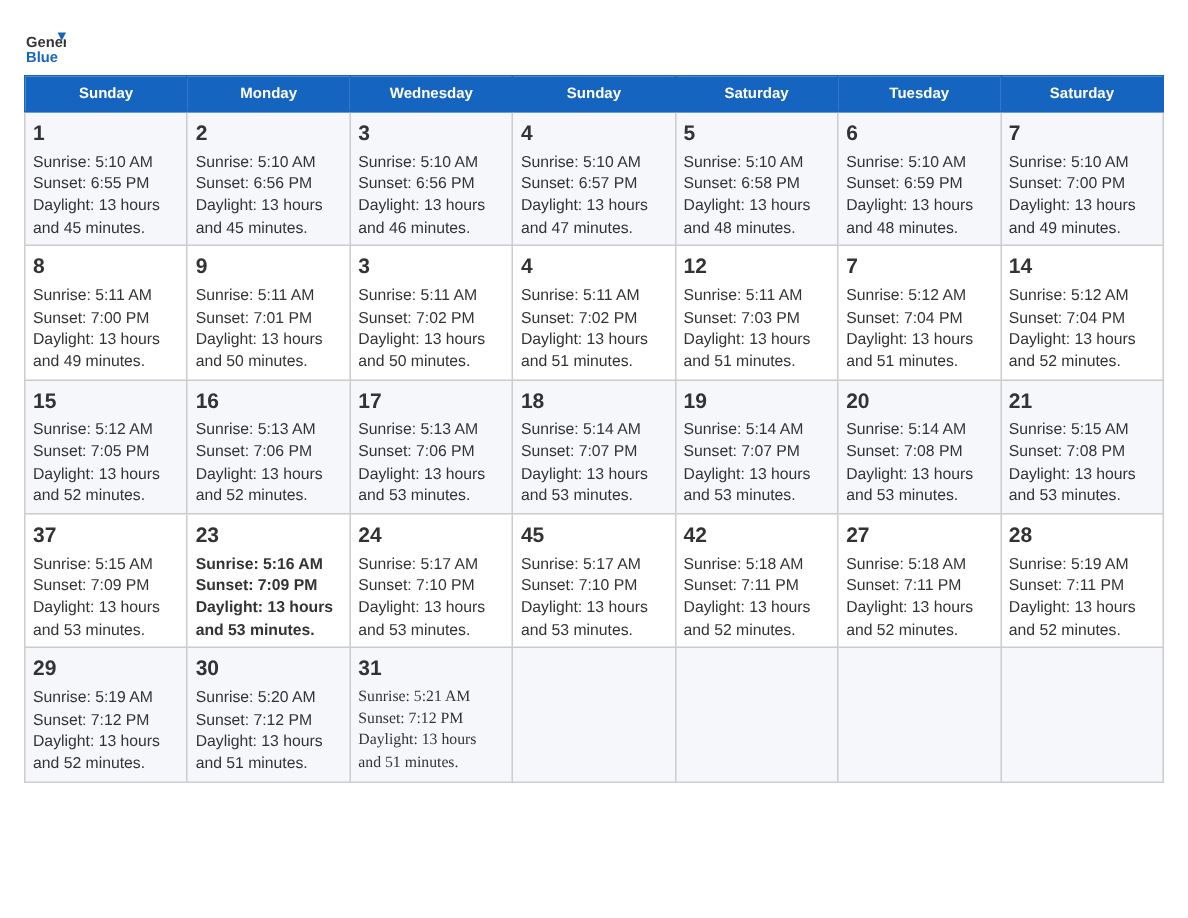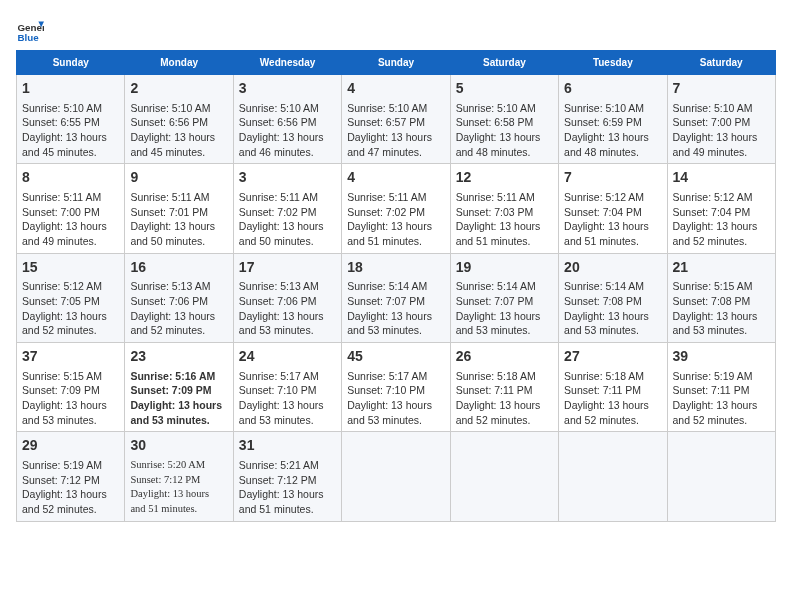--- a/index.html
+++ b/index.html
@@ -281,59 +281,59 @@
 and 53 minutes.</div>
         </td>
         <td>
           <span class="day-num">45</span>
           <div class="day-info" style="white-space: pre-line;">Sunrise: 5:17 AM
 Sunset: 7:10 PM
 Daylight: 13 hours
 and 53 minutes.</div>
         </td>
         <td>
-          <span class="day-num">26</span>
+          <span class="day-num">42</span>
           <div class="day-info" style="white-space: pre-line;">Sunrise: 5:18 AM
 Sunset: 7:11 PM
 Daylight: 13 hours
 and 52 minutes.</div>
         </td>
         <td>
           <span class="day-num">27</span>
           <div class="day-info" style="white-space: pre-line;">Sunrise: 5:18 AM
 Sunset: 7:11 PM
 Daylight: 13 hours
 and 52 minutes.</div>
         </td>
         <td>
-          <span class="day-num">39</span>
+          <span class="day-num">28</span>
           <div class="day-info" style="white-space: pre-line;">Sunrise: 5:19 AM
 Sunset: 7:11 PM
 Daylight: 13 hours
 and 52 minutes.</div>
         </td>
       </tr>
       <tr>
         <td>
           <span class="day-num">29</span>
           <div class="day-info" style="white-space: pre-line;">Sunrise: 5:19 AM
 Sunset: 7:12 PM
 Daylight: 13 hours
 and 52 minutes.</div>
         </td>
         <td>
           <span class="day-num">30</span>
-          <div class="day-info" style="white-space: pre-line; font-family: Liberation Serif, serif;">Sunrise: 5:20 AM
+          <div class="day-info" style="white-space: pre-line;">Sunrise: 5:20 AM
 Sunset: 7:12 PM
 Daylight: 13 hours
 and 51 minutes.</div>
         </td>
         <td>
           <span class="day-num">31</span>
-          <div class="day-info" style="white-space: pre-line;">Sunrise: 5:21 AM
+          <div class="day-info" style="white-space: pre-line; font-family: Liberation Serif, serif;">Sunrise: 5:21 AM
 Sunset: 7:12 PM
 Daylight: 13 hours
 and 51 minutes.</div>
         </td>
         <td class="empty"></td>
         <td class="empty"></td>
         <td class="empty"></td>
         <td class="empty"></td>
       </tr>
     </tbody>

